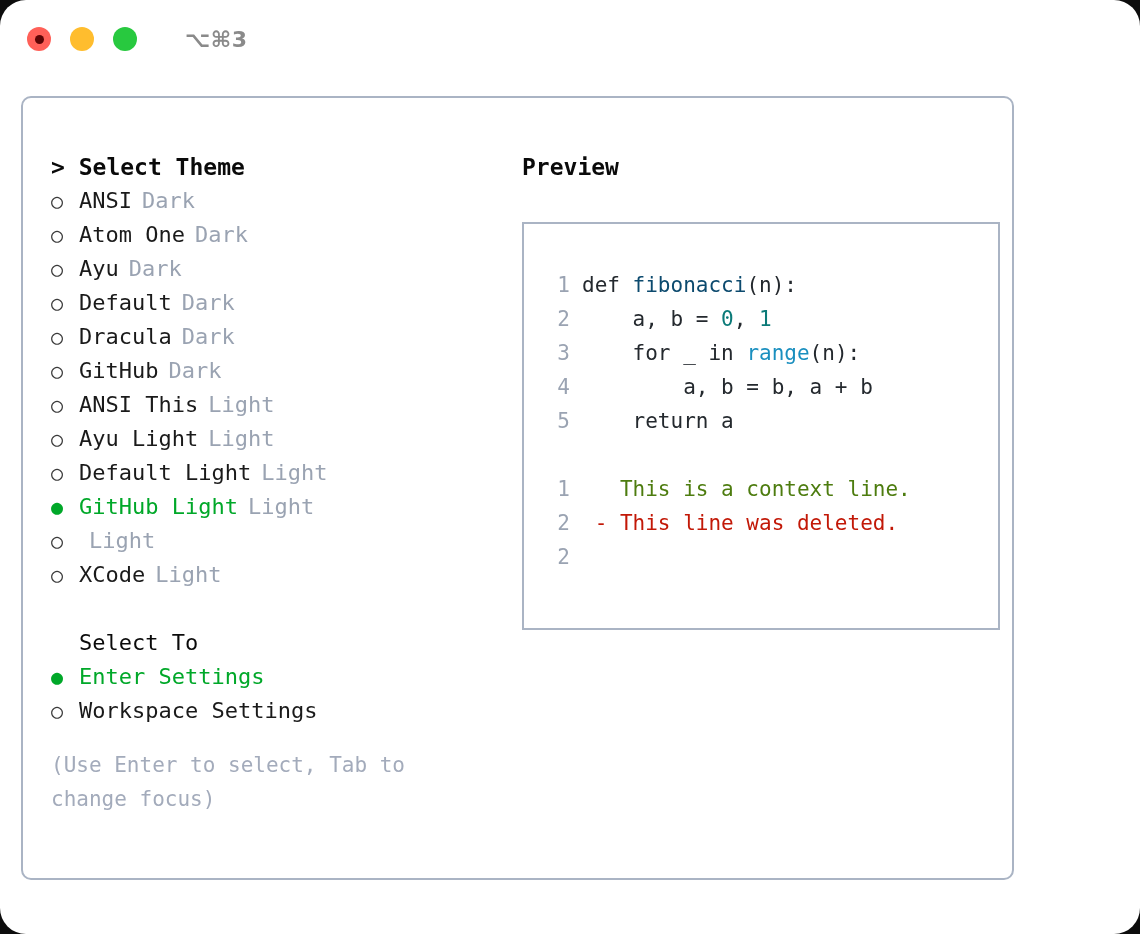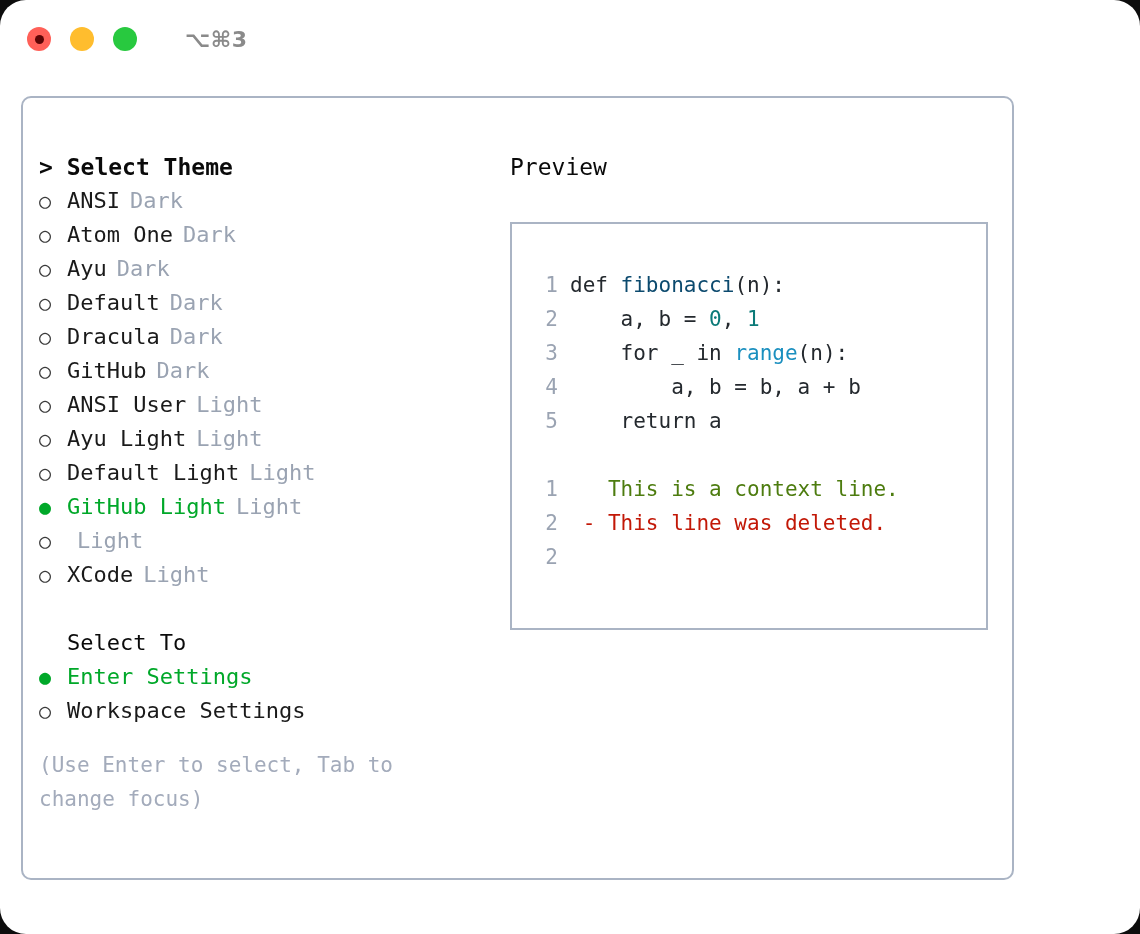--- a/index.html
+++ b/index.html
@@ -66,21 +66,21 @@
     left: 21px; top: 96px;
     width: 993px;
     height: 784px;
     border: 2px solid #aab4c4;
     border-radius: 10px;
     background: #ffffff;
   }
 
   .panel-inner {
     position: absolute;
-    left: 0; top: 0;
+    left: 12px; top: 0;
     width: 100%; height: 100%;
     display: flex;
   }
 
   
   .left-col {
     width: 480px;
     padding: 52px 0 0 16px;
     flex-shrink: 0;
   }
@@ -133,21 +133,21 @@
   }
 
   
   .right-col {
     padding-top: 52px;
     padding-left: 7px;
   }
 
   .preview-head {
     font-size: 23px;
-    font-weight: normal;
+    font-weight: bold;
     color: #0a0a0a;
     line-height: 34px;
     margin-bottom: 38px;
     white-space: pre;
   }
 
   .preview-box {
     width: 478px;
     height: 408px;
     border: 2px solid #aab4c4;
@@ -204,21 +204,21 @@
 
         <div class="list-head">&gt; Select Theme</div>
 
         <div id="theme-list">
             <div class="row"><span class="marker">○</span><span class="label">ANSI</span><span class="variant">Dark</span></div>
             <div class="row"><span class="marker">○</span><span class="label">Atom One</span><span class="variant">Dark</span></div>
             <div class="row"><span class="marker">○</span><span class="label">Ayu</span><span class="variant">Dark</span></div>
             <div class="row"><span class="marker">○</span><span class="label">Default</span><span class="variant">Dark</span></div>
             <div class="row"><span class="marker">○</span><span class="label">Dracula</span><span class="variant">Dark</span></div>
             <div class="row"><span class="marker">○</span><span class="label">GitHub</span><span class="variant">Dark</span></div>
-            <div class="row"><span class="marker">○</span><span class="label">ANSI User</span><span class="variant">Light</span></div>
+            <div class="row"><span class="marker">○</span><span class="label">ANSI This</span><span class="variant">Light</span></div>
             <div class="row"><span class="marker">○</span><span class="label">Ayu Light</span><span class="variant">Light</span></div>
             <div class="row"><span class="marker">○</span><span class="label">Default Light</span><span class="variant">Light</span></div>
             <div class="row"><span class="marker sel">●</span><span class="label sel">GitHub Light</span><span class="variant">Light</span></div>
             <div class="row"><span class="marker">○</span><span class="variant">Light</span></div>
             <div class="row"><span class="marker">○</span><span class="label">XCode</span><span class="variant">Light</span></div>
           </div>
 
         <div class="spacer-sm"></div>
 
         <div class="section-head">

